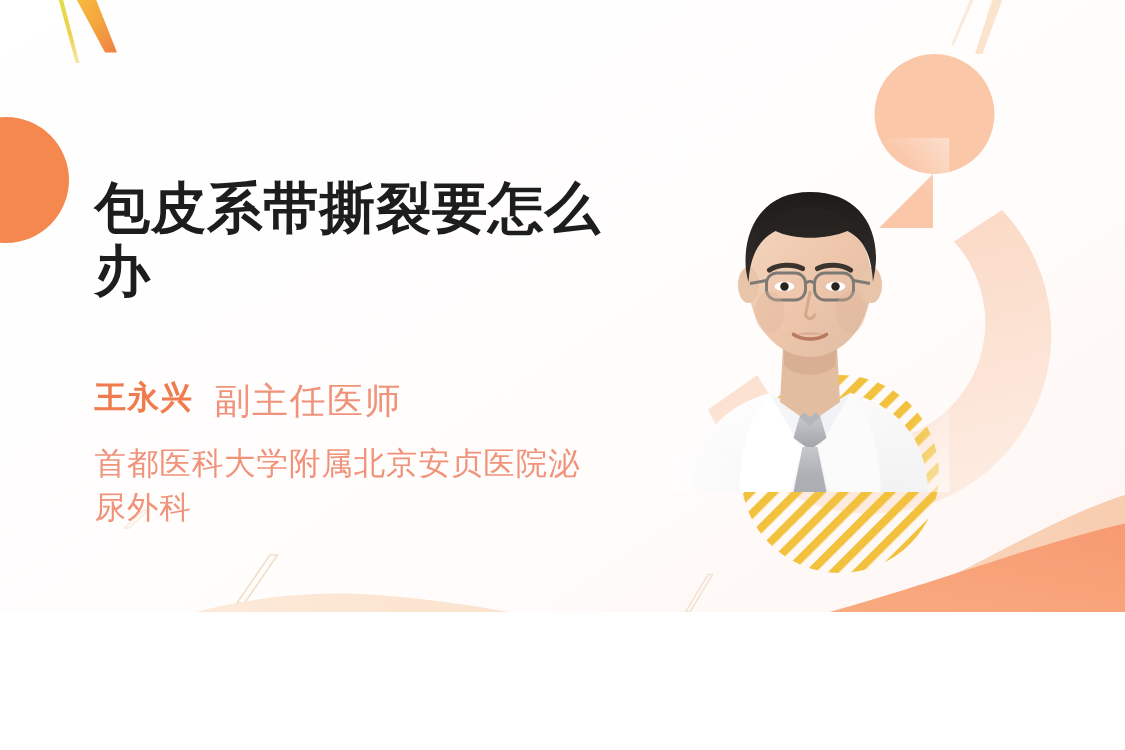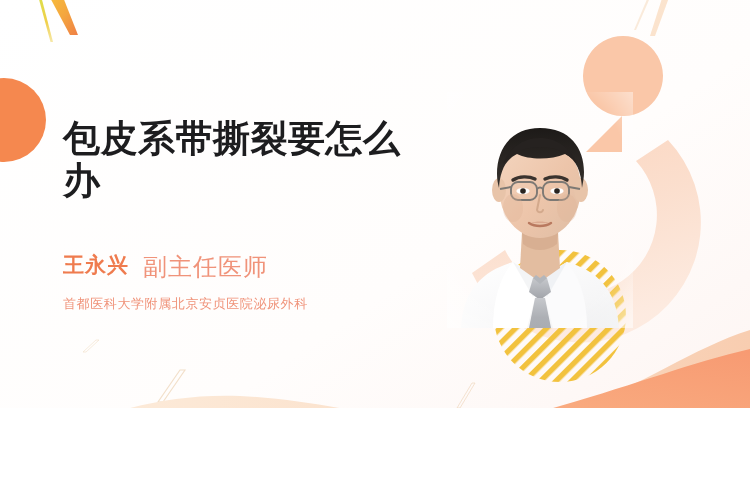--- a/index.html
+++ b/index.html
@@ -48,21 +48,21 @@
     letter-spacing:1px;
   }
   .doctor-rank{
     font-size:24px;
     font-weight:400;
     color:#f0937a;
     letter-spacing:1px;
   }
   .affiliation{
     margin-top:12px;
-    font-size:13px;
+    font-size:21px;
     line-height:1.42;
     color:#f0937a;
     letter-spacing:0.6px;
     width:330px;
   }
 
   
   .photo{
     position:absolute;
     left:447px;

